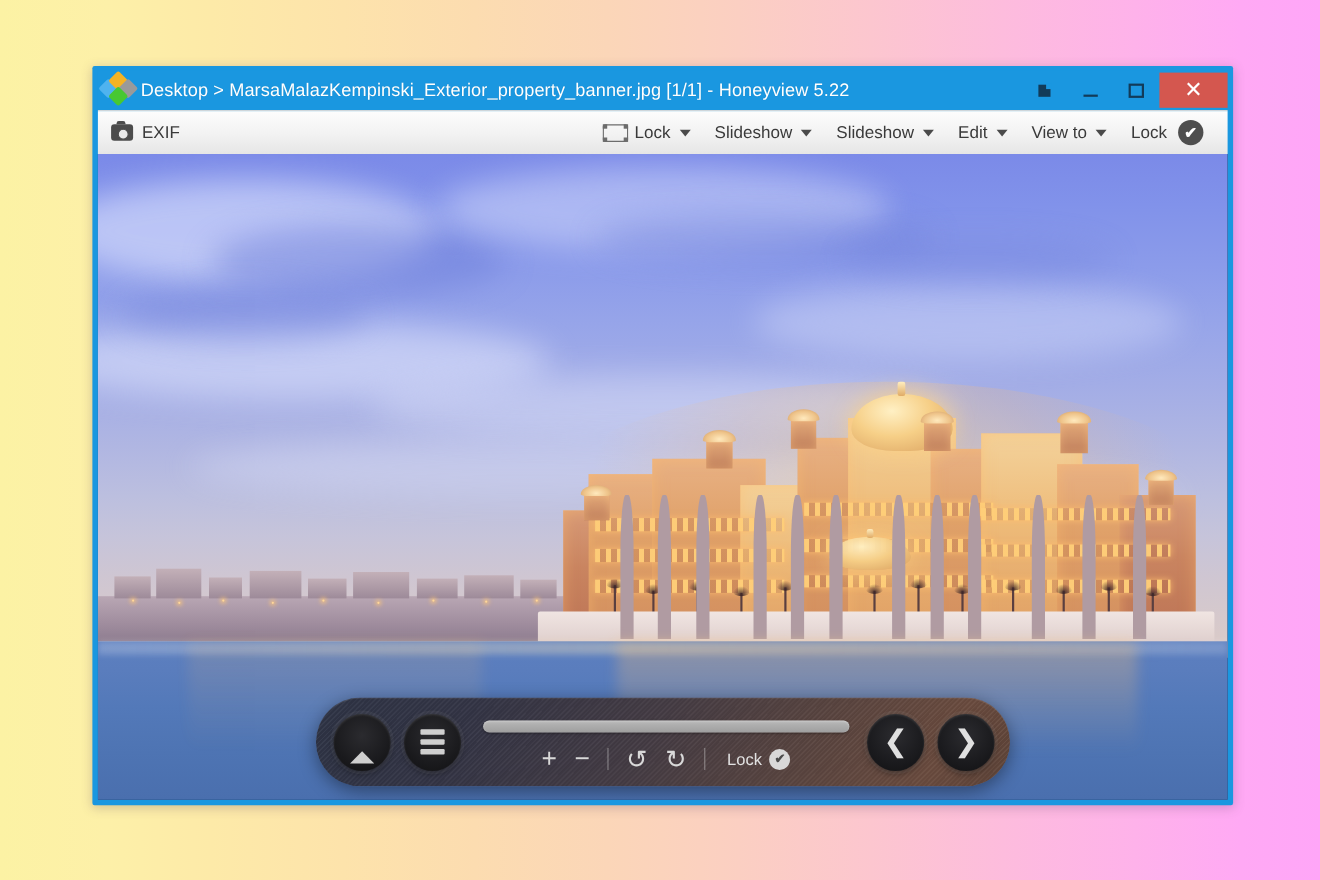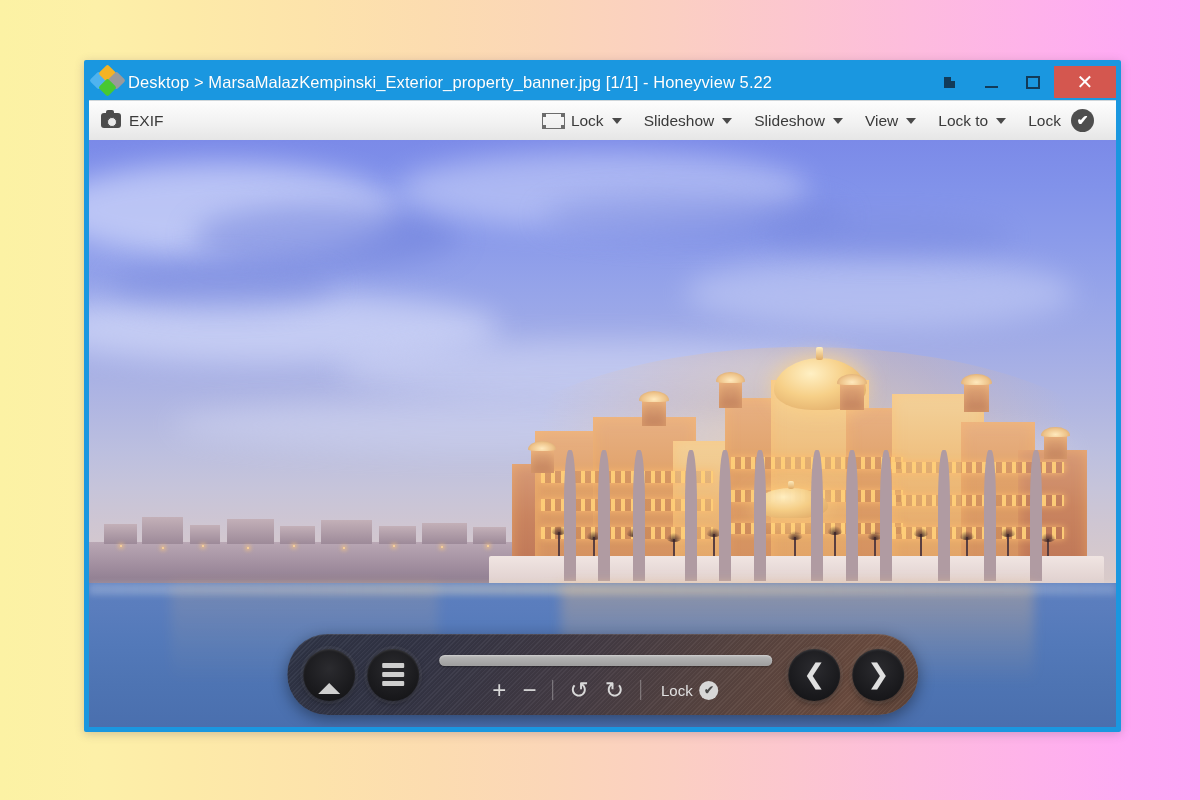--- a/index.html
+++ b/index.html
@@ -401,26 +401,26 @@
       <span>Slideshow</span>
       <span class="caret"></span>
     </div>
 
     <div class="tb-item">
       <span>Slideshow</span>
       <span class="caret"></span>
     </div>
 
     <div class="tb-item">
-      <span>View</span>
+      <span>Edit</span>
       <span class="caret"></span>
     </div>
 
     <div class="tb-item">
-      <span>Lock to</span>
+      <span>View to</span>
       <span class="caret"></span>
     </div>
 
     <div class="tb-item">
       <span>Lock</span>
       <span class="check-badge">
         <span>✔</span>
       </span>
     </div>
   </div>

